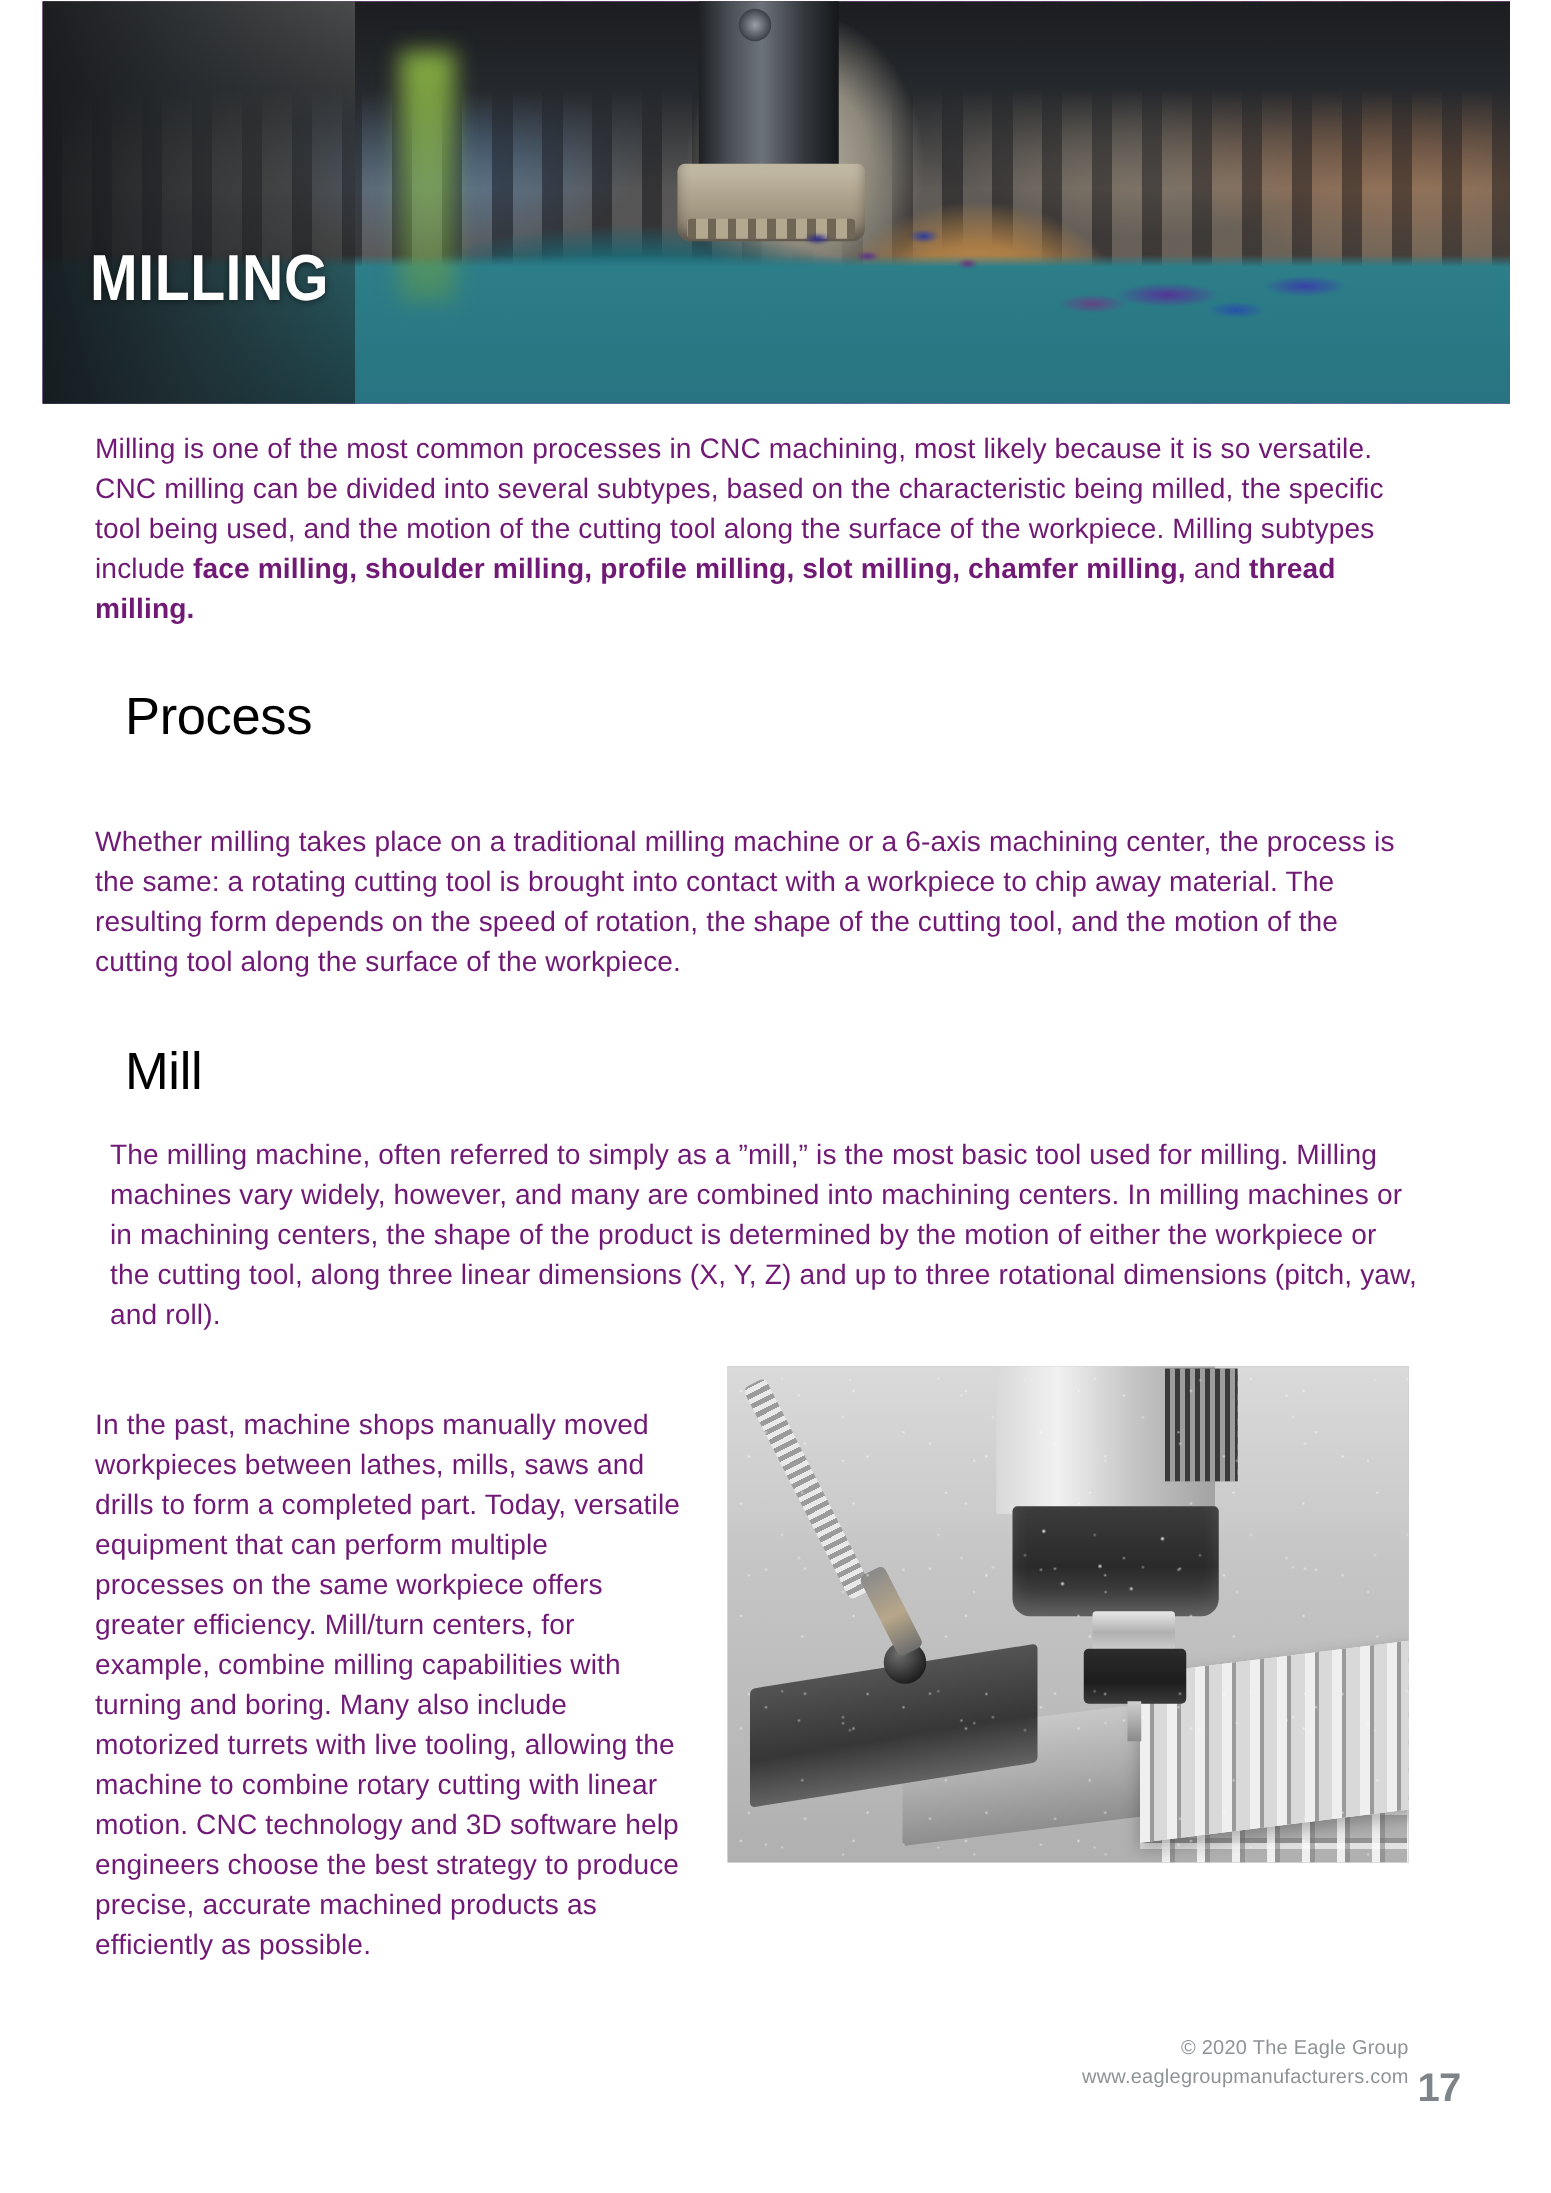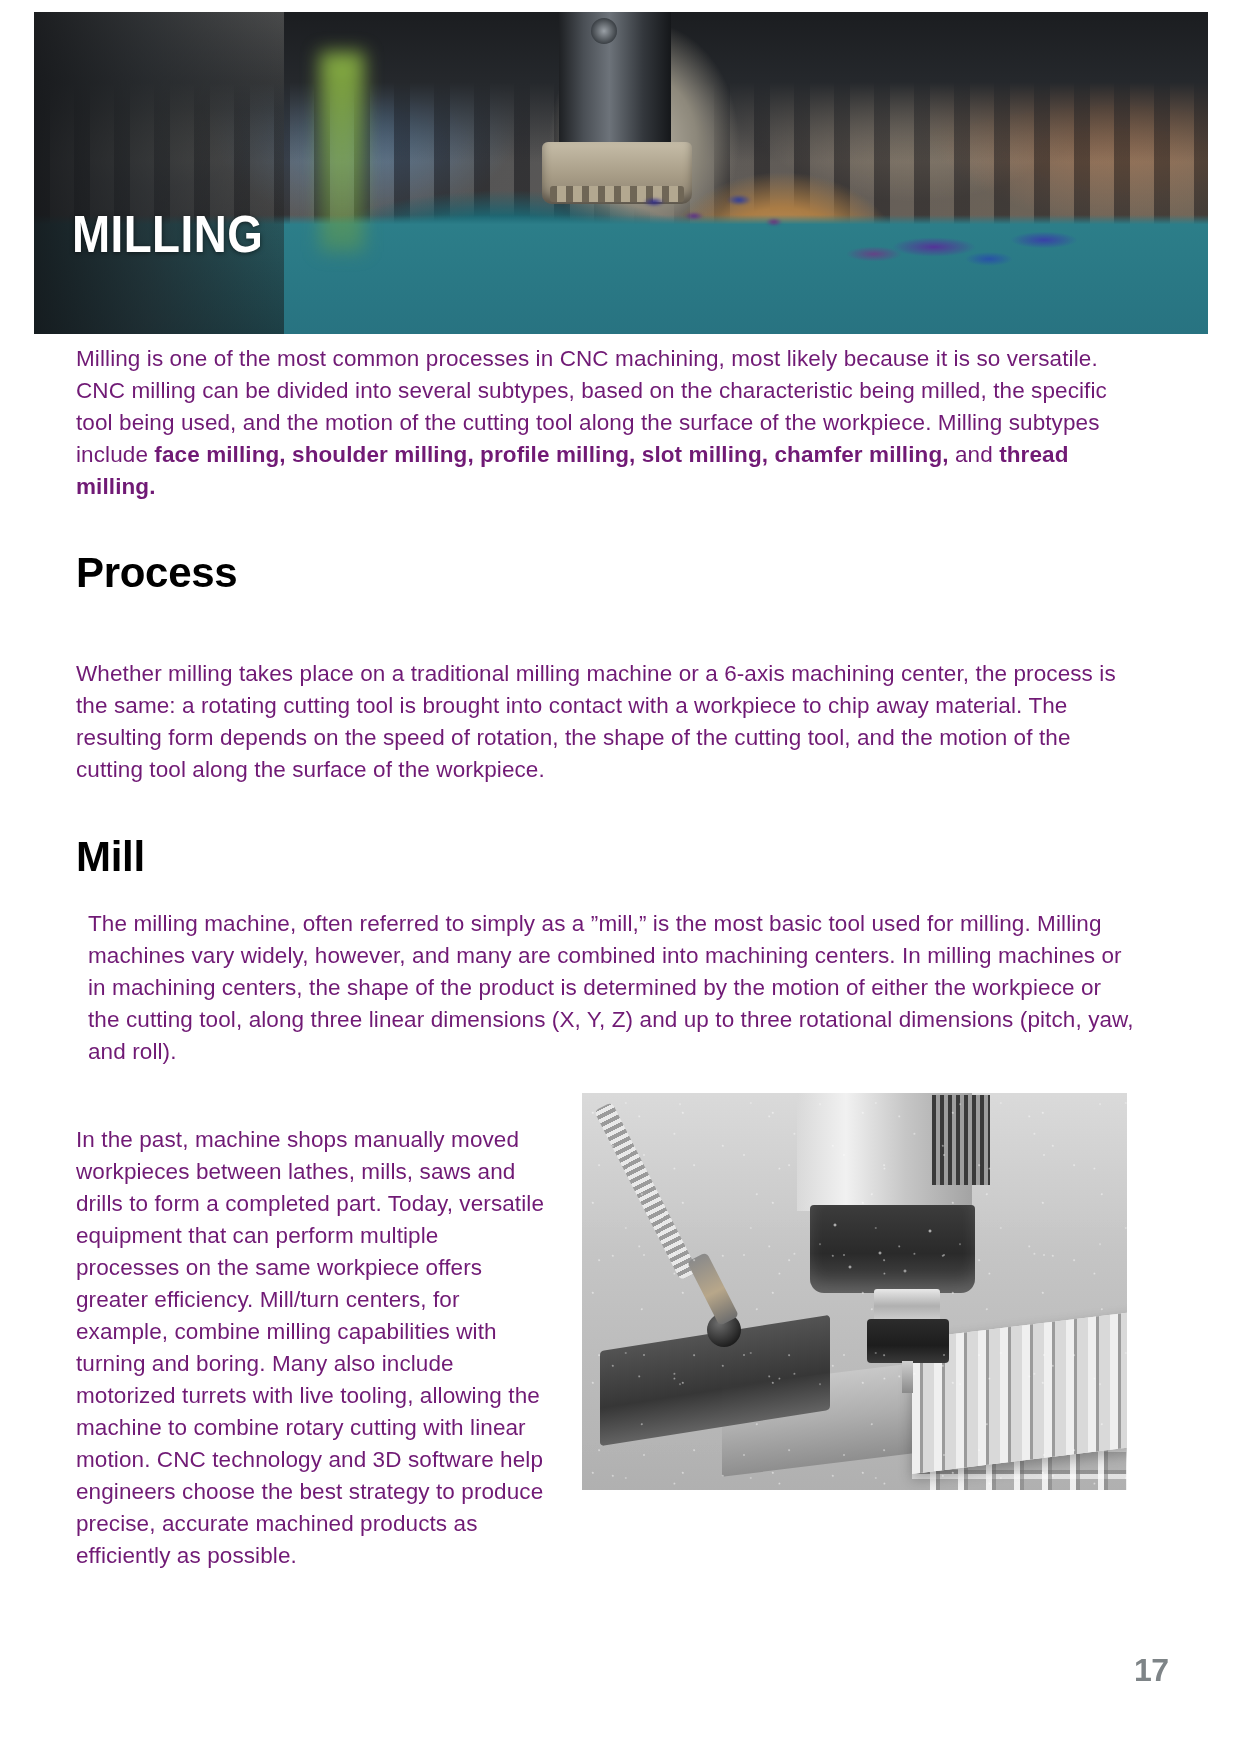--- a/index.html
+++ b/index.html
@@ -13,21 +13,21 @@
   body {
     font-family: "Liberation Sans", sans-serif;
     position: relative;
     overflow: hidden;
   }
 
   
   .hero {
     position: absolute;
     left: 34px;
-    top: 12px;
+    top: 1px;
     width: 1174px;
     height: 322px;
     overflow: hidden;
     background: #d946ef;
   }
 
   .hero-photo {
     position: absolute;
     inset: 0;
     background:
@@ -155,25 +155,26 @@
 
   .para-intro {
     position: absolute;
     left: 76px;
     top: 343px;
     width: 1050px;
   }
 
   .heading {
     font-family: "Liberation Sans", sans-serif;
-    font-weight: 700;
+    font-weight: 400;
     font-size: 42px;
     line-height: 1;
     color: #000000;
     letter-spacing: -0.3px;
+    margin-left: 24px;
   }
 
   .h-process { position: absolute; left: 76px; top: 552px; }
   .h-tools   { position: absolute; left: 76px; top: 836px; }
 
   .para-process {
     position: absolute;
     left: 76px;
     top: 658px;
     width: 1050px;
@@ -410,15 +411,19 @@
     <div class="p2-spindle-vents"></div>
     <div class="p2-collet-dark"></div>
     <div class="p2-shank"></div>
     <div class="p2-nut"></div>
     <div class="p2-bit"></div>
     <div class="p2-hose"></div>
     <div class="p2-nozzle"></div>
     <div class="p2-grain"></div>
   </div>
 
+  <div class="footer">
+    <div>© 2020 The Eagle Group</div>
+    <div>www.eaglegroupmanufacturers.com</div>
+  </div>
   <div class="page-num">17</div>
 
 </div>
 
 </body></html>

